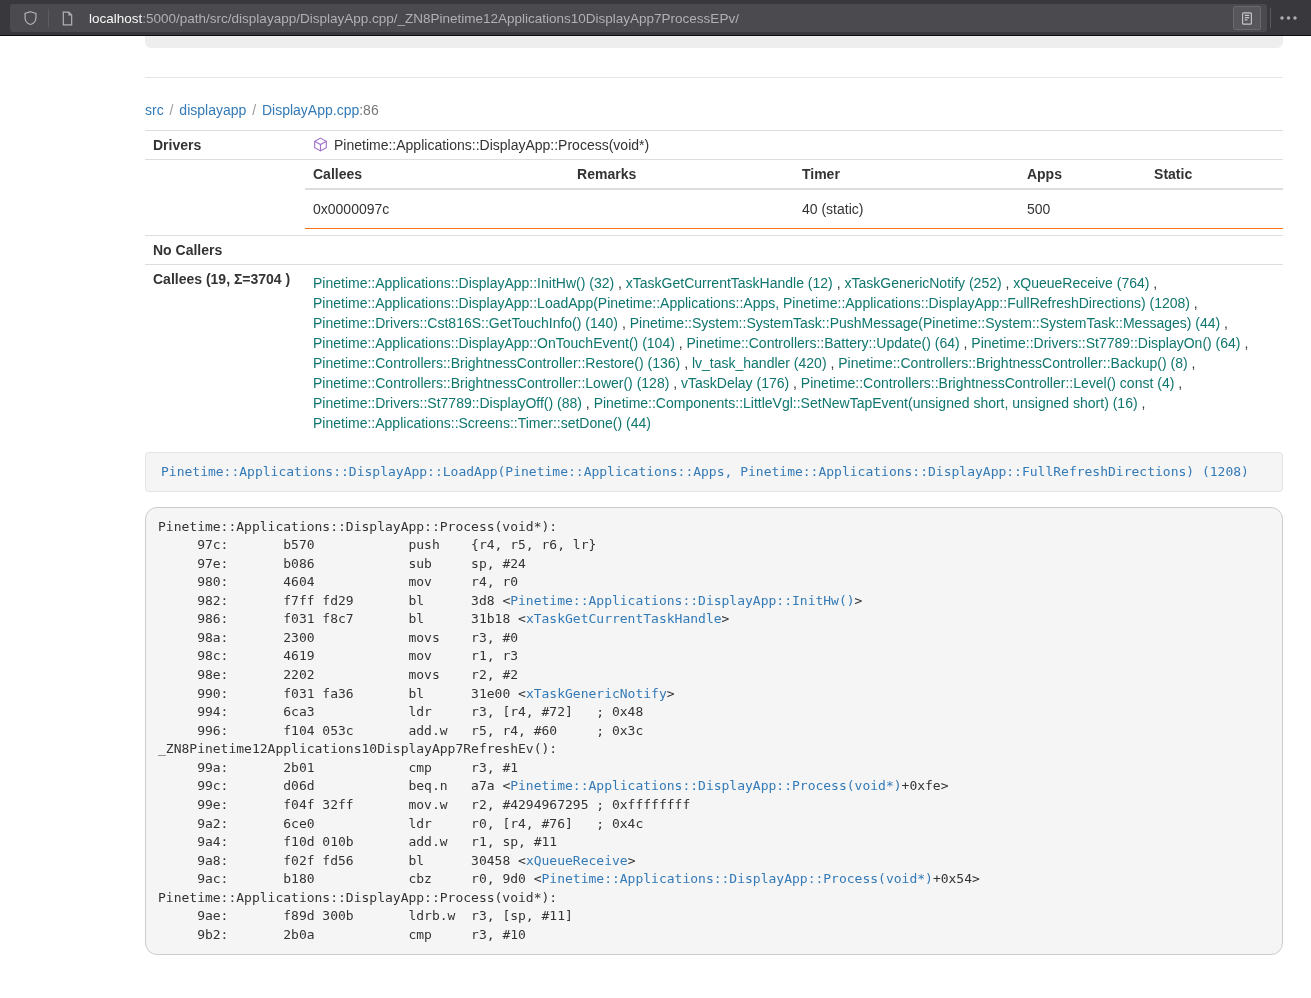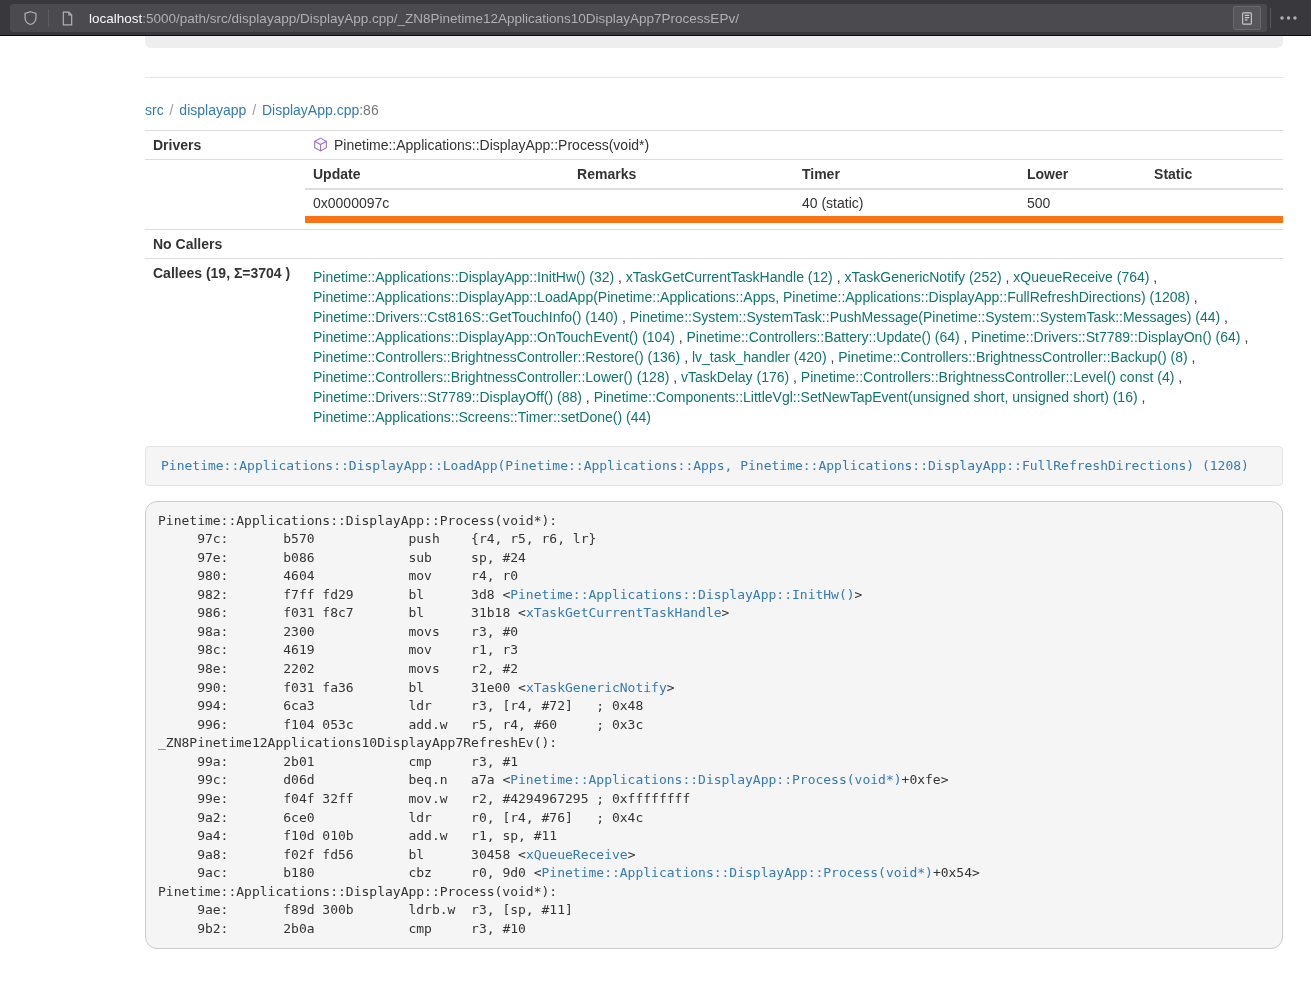--- a/index.html
+++ b/index.html
@@ -40,21 +40,21 @@
   
   table.ftable { width: 100%; border-collapse: collapse; font-size: 14px; color: #333; }
   table.ftable > tbody > tr > td { border-top: 1px solid #ddd; vertical-align: top;
         padding: 4px 8px; line-height: 20px; }
   td.label-cell { font-weight: bold; width: 160px; white-space: nowrap; }
   td.details-cell { padding: 0 0 4px 0 !important; }
 
   table.inner { width: 100%; border-collapse: collapse; margin: 0 0 2px 0; }
   table.inner th { text-align: left; font-weight: bold; padding: 4px 8px; line-height: 20px;
                    border-bottom: 2px solid #ddd; }
-  table.inner td { padding: 3px 8px; line-height: 20px; border-bottom: 7px solid #f97316; }
+  table.inner td { padding: 9px 8px; line-height: 20px; border-bottom: 1px solid #f97316; }
   table.inner th:nth-child(1), table.inner td:nth-child(1) { width: 27%; }
   table.inner th:nth-child(2), table.inner td:nth-child(2) { width: 23%; }
   table.inner th:nth-child(3), table.inner td:nth-child(3) { width: 23%; }
   table.inner th:nth-child(4), table.inner td:nth-child(4) { width: 13%; }
   table.inner th:nth-child(5), table.inner td:nth-child(5) { width: 14%; }
 
   .fn-name { vertical-align: top; }
   .cube { vertical-align: -2px; margin-right: 6px; }
 
   td.callees-cell { padding: 8px 8px 6px 8px !important; }
@@ -130,24 +130,24 @@
               <path d="M1.8 4.6 L8 8 L14.2 4.6 M8 8 V14.8"></path>
             </svg><span class="fn-name">Pinetime::Applications::DisplayApp::Process(void*)</span>
           </td>
         </tr>
         <tr>
           <td class="label-cell"></td>
           <td class="details-cell">
             <table class="inner">
               <thead>
                   <tr>
-                    <th>Update</th>
+                    <th>Callees</th>
                     <th>Remarks</th>
                     <th>Timer</th>
-                    <th>Lower</th>
+                    <th>Apps</th>
                     <th>Static</th>
                   </tr>
                 </thead>
               <tbody>
                   <tr>
                     <td>0x0000097c</td>
                     <td></td>
                     <td>40 (static)</td>
                     <td>500</td>
                     <td></td>

